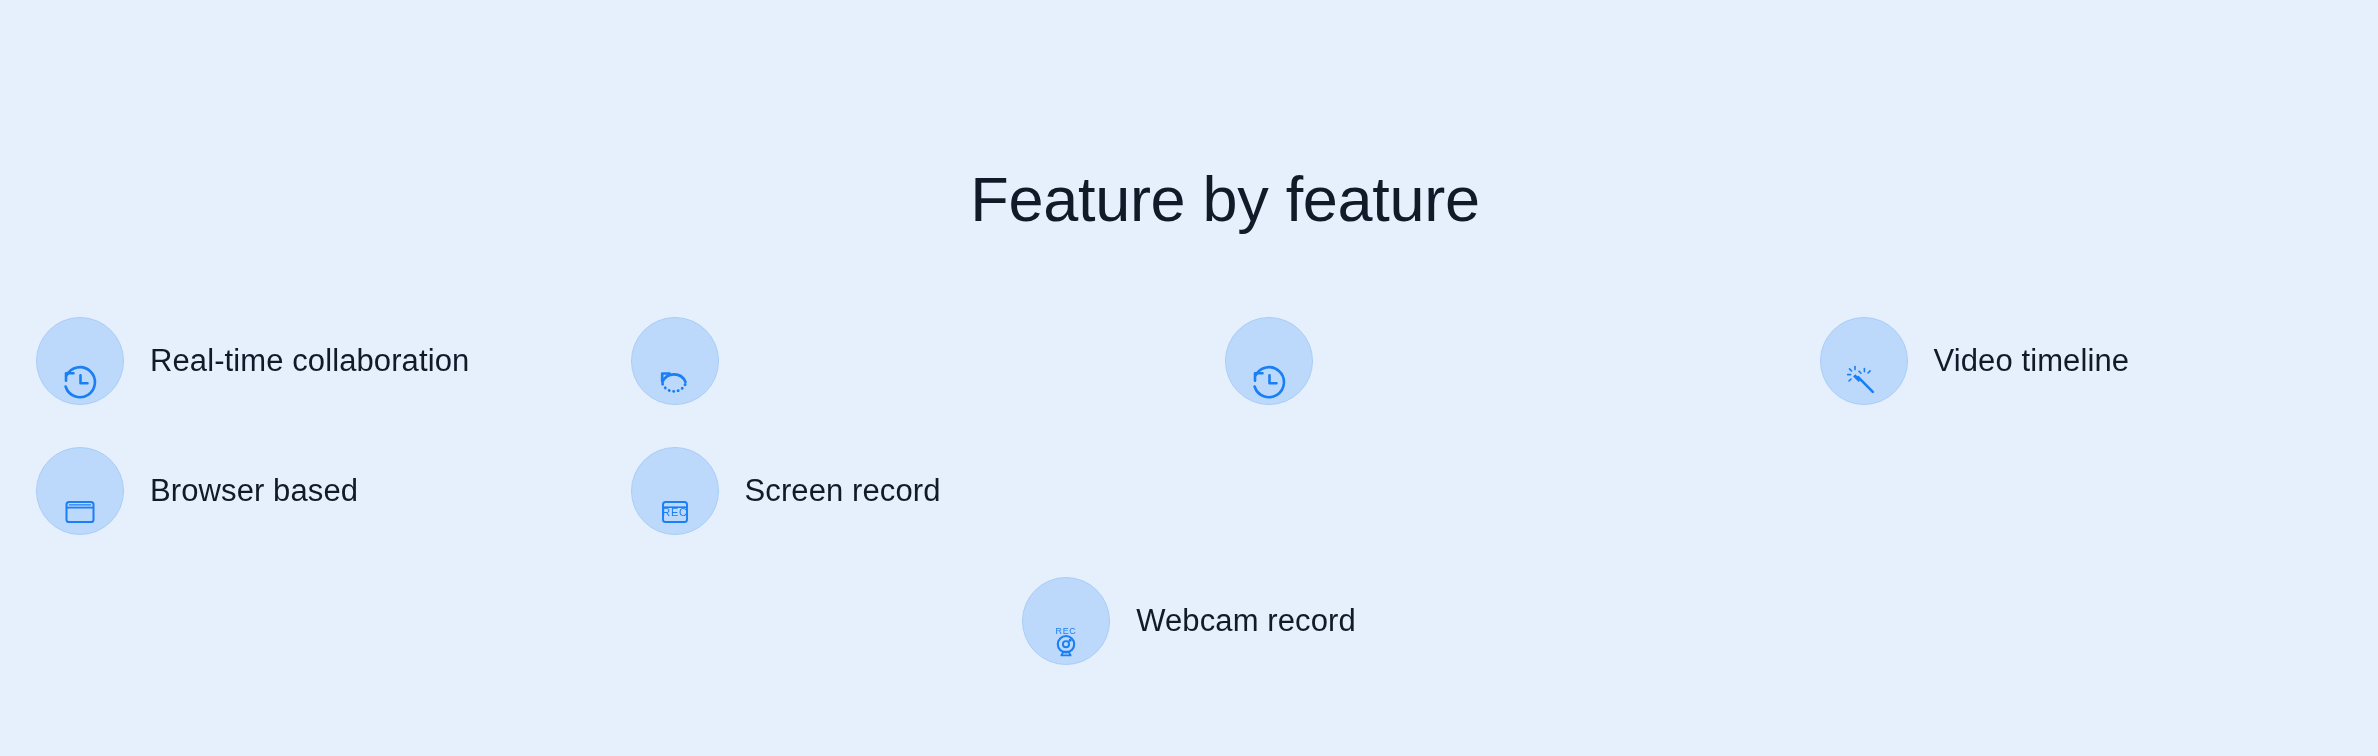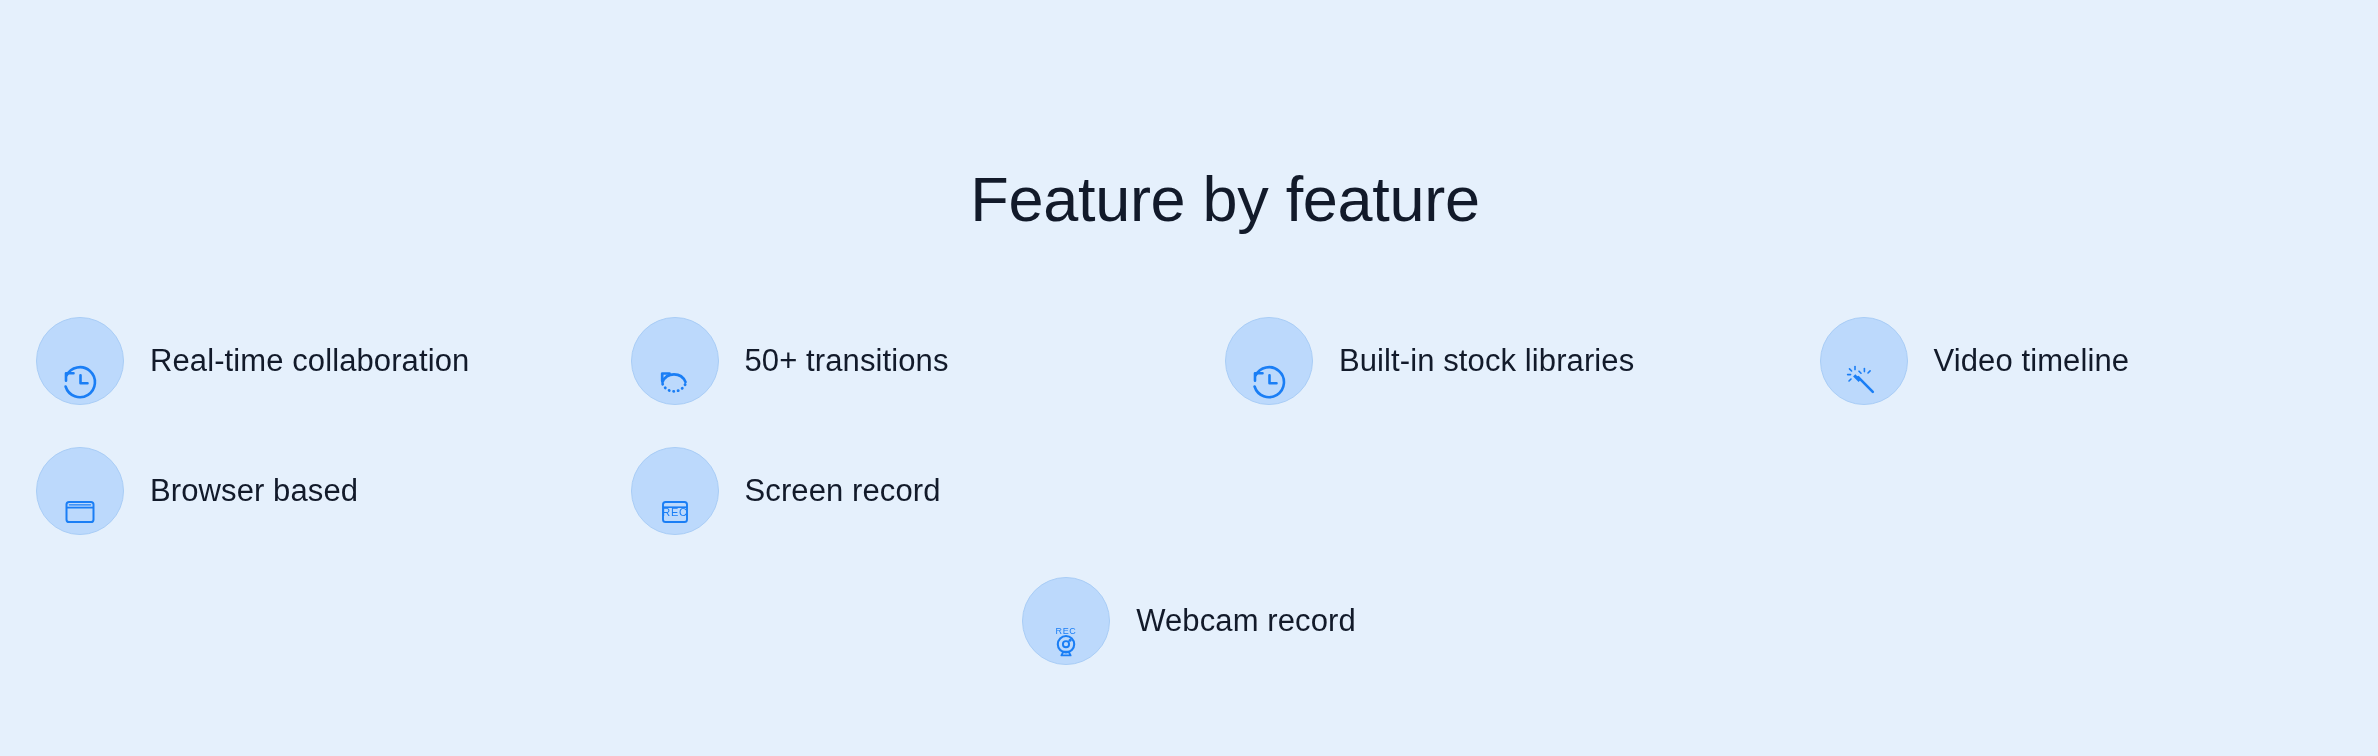--- a/index.html
+++ b/index.html
@@ -113,34 +113,32 @@
     </div>
 
     <div class="feature-item">
       <span class="icon-circle">
         <svg width="44" height="44" viewBox="0 0 44 44" fill="none">
           <path d="M9.5 22 A12.5 12.5 0 0 1 32.5 22" stroke="#1a7ef5" stroke-width="2.7" stroke-linecap="round" fill="none"></path>
           <path d="M16.5 13.5 L9.2 13.5 L9.2 21" stroke="#1a7ef5" stroke-width="2.7" stroke-linecap="round" stroke-linejoin="round" fill="none"></path>
           <path d="M9.6 24 A12.5 12.5 0 0 0 32.4 24" stroke="#1a7ef5" stroke-width="2.8" stroke-linecap="round" fill="none" stroke-dasharray="0.2 4.4"></path>
         </svg>
       </span>
-      <span class="feature-label">50+ transitions</span>
     </div>
 
 
 
     <div class="feature-item">
       <span class="icon-circle">
         <svg width="44" height="44" viewBox="0 0 44 44" fill="none">
           <path d="M8.5 15.5 A15 15 0 1 1 7.6 26.5" stroke="#1a7ef5" stroke-width="2.6" stroke-linecap="round" fill="none"></path>
           <path d="M15.5 13.2 L8.0 13.2 L8.0 20.7" stroke="#1a7ef5" stroke-width="2.6" stroke-linecap="round" stroke-linejoin="round" fill="none"></path>
           <path d="M22.5 15.2 L22.5 23.2 L29.5 23.2" stroke="#1a7ef5" stroke-width="2.6" stroke-linecap="round" stroke-linejoin="round" fill="none"></path>
         </svg>
       </span>
-      <span class="feature-label">Built-in stock libraries</span>
     </div>
 
     <div class="feature-item">
       <span class="icon-circle">
         <svg width="44" height="44" viewBox="0 0 44 44" fill="none">
           <path d="M16.2 17.2 L30.8 31.8" stroke="#1a7ef5" stroke-width="2.6" stroke-linecap="round"></path>
           <path d="M13.3 14.3 L18.8 19.8 L16.6 22 L11.1 16.5 Z" fill="#1a7ef5"></path>
           <path d="M13.0 9.6 L13.0 6.6" stroke="#1a7ef5" stroke-width="1.6" stroke-linecap="round"></path>
           <path d="M9.6 11.0 L7.5 8.9" stroke="#1a7ef5" stroke-width="1.6" stroke-linecap="round"></path>
           <path d="M8.6 14.6 L5.6 14.6" stroke="#1a7ef5" stroke-width="1.6" stroke-linecap="round"></path>

